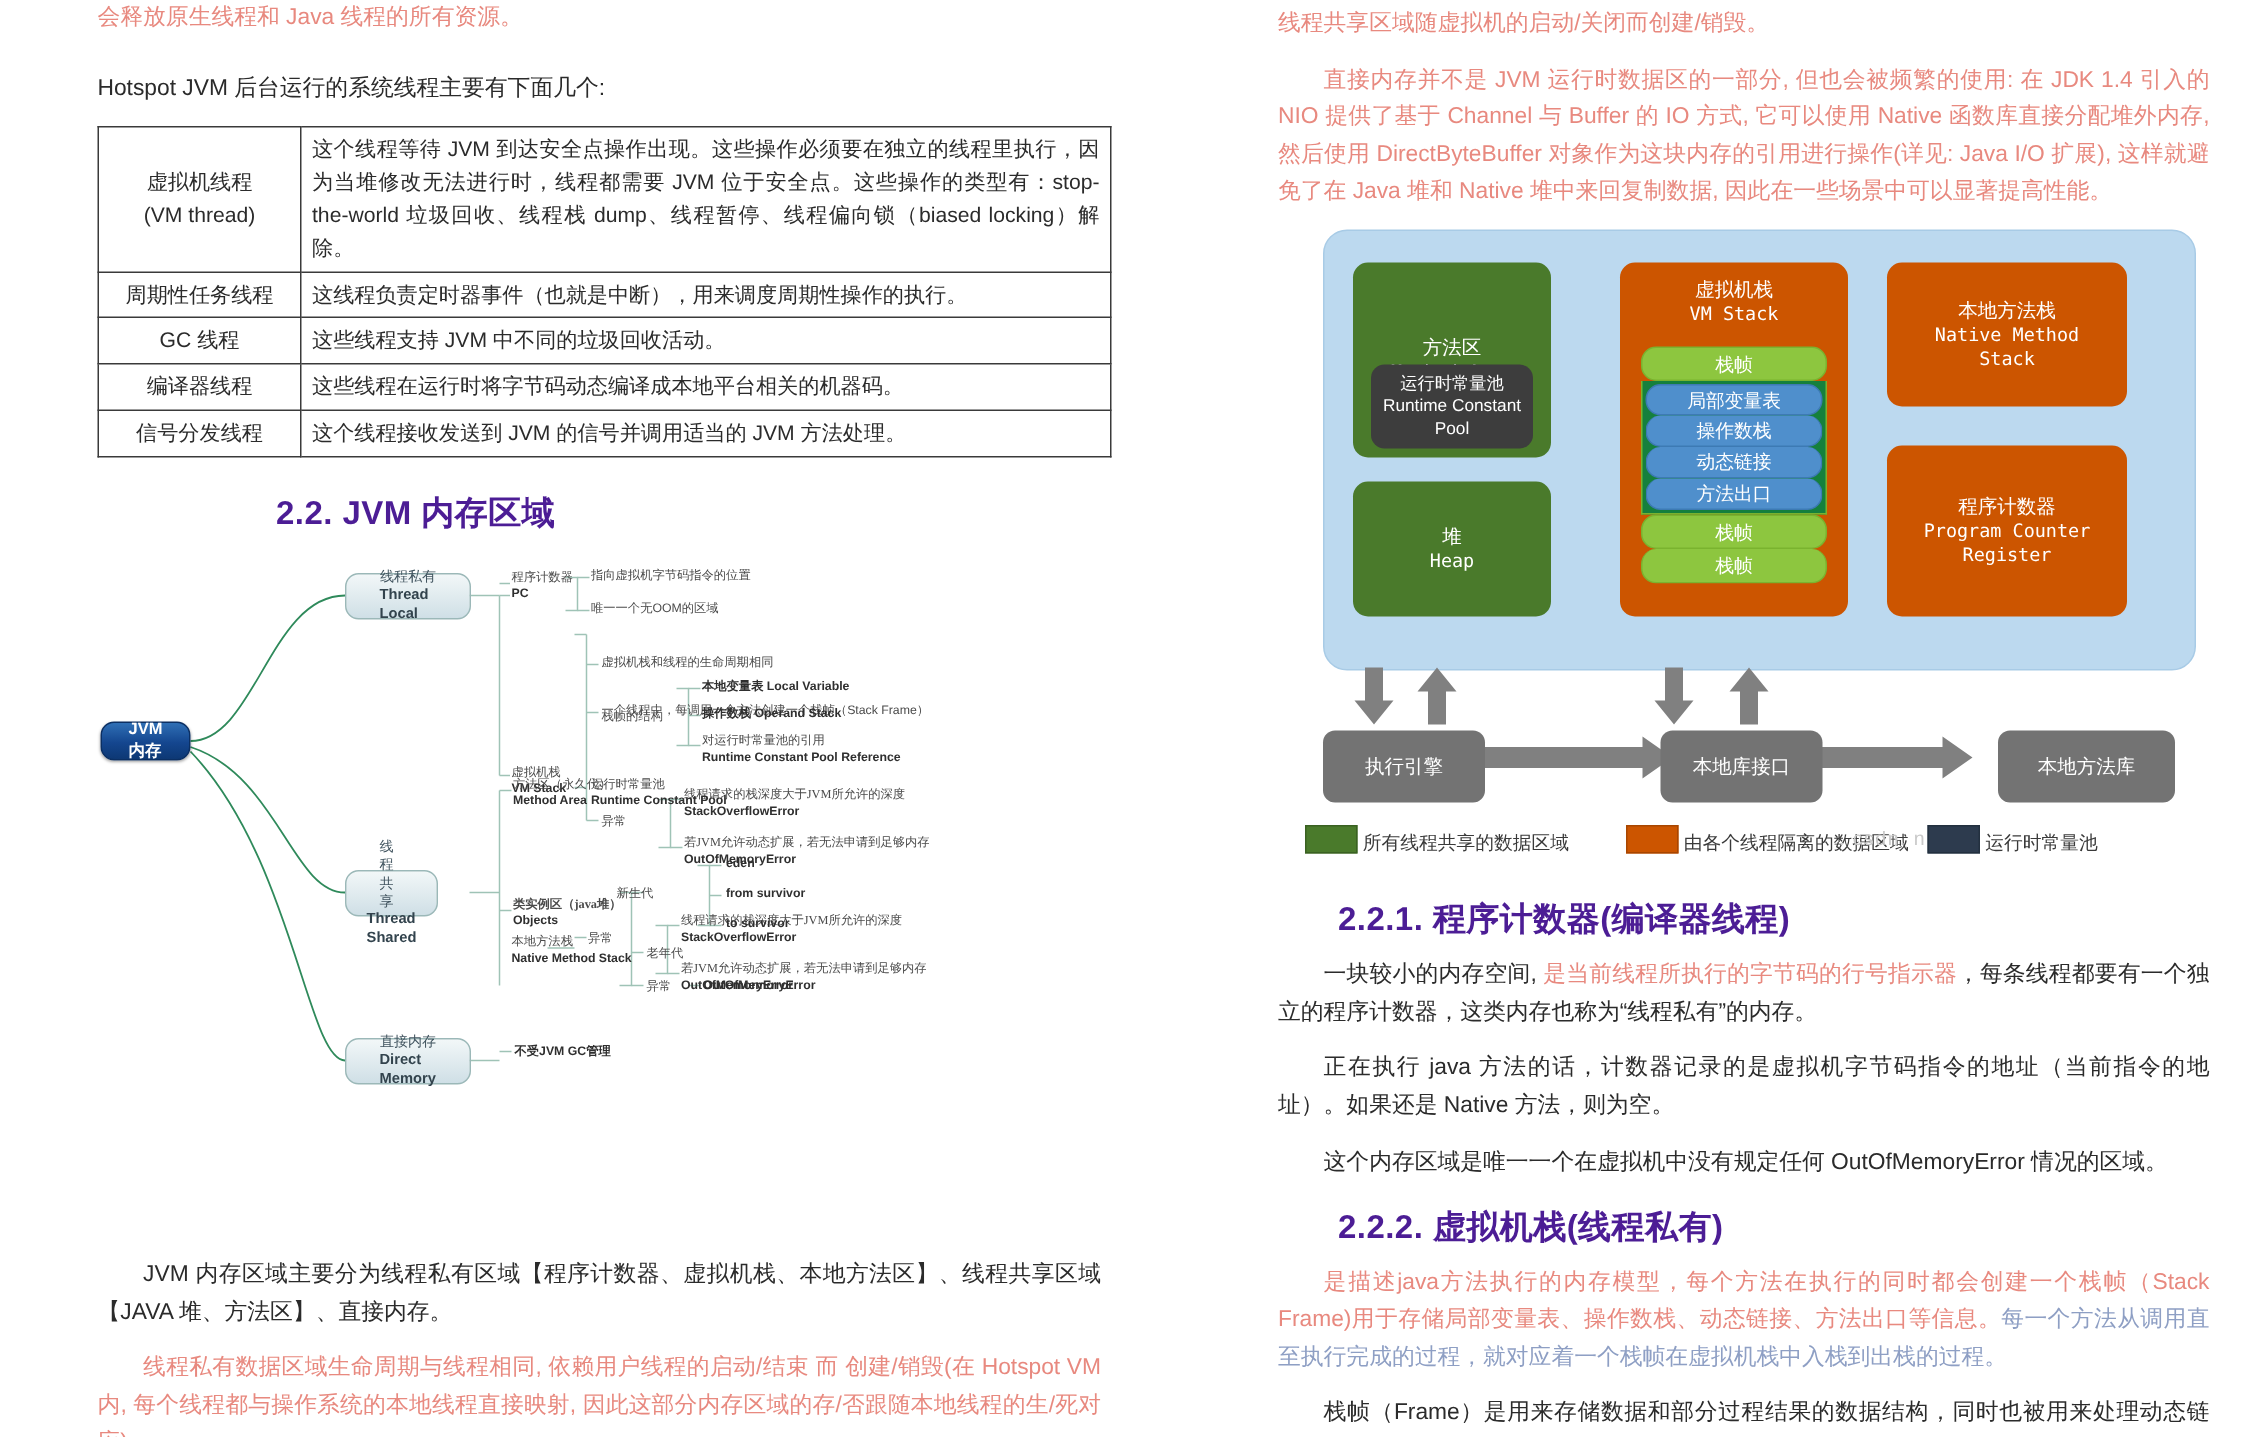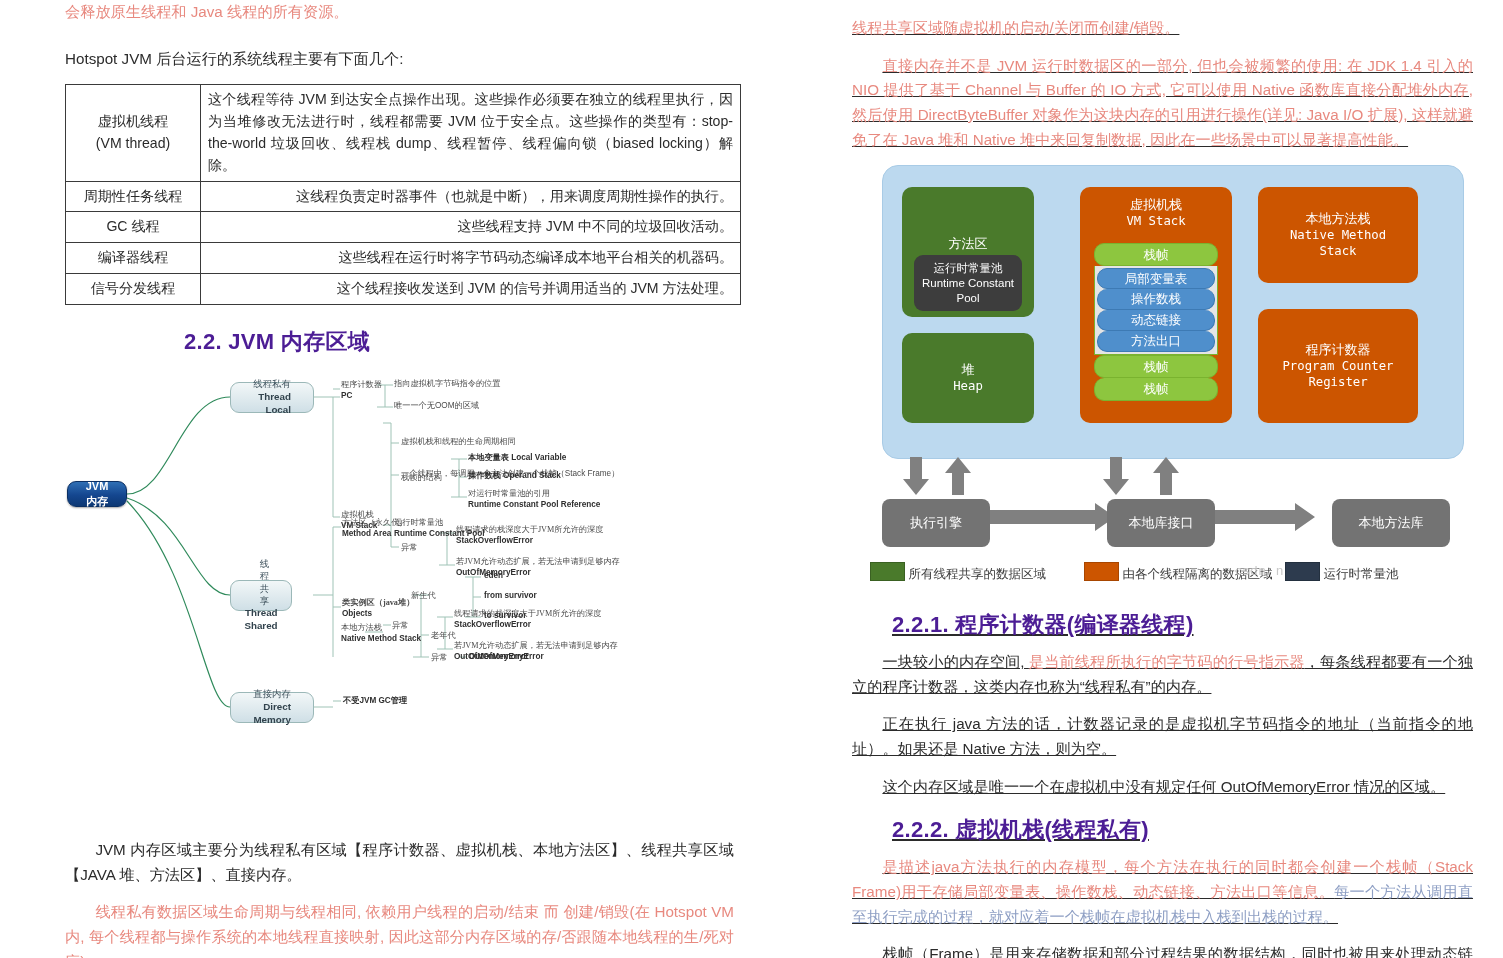--- a/index.html
+++ b/index.html
@@ -19,21 +19,21 @@
     position: absolute;
     inset: 0;
     display: flex;
   }
   .col {
     position: relative;
     height: 958px;
     box-sizing: border-box;
   }
   .col-left  { width: 752px; padding: 0 18px 0 65px; }
-  .col-right { width: 751px; padding: 16px 30px 0 100px; text-decoration: underline; }
+  .col-right { width: 751px; padding: 4px 30px 0 100px; }
 
   p.para {
     margin: 0 0 13px 0;
     font-size: 15.2px;
     line-height: 1.62;
     text-align: justify;
     text-justify: inter-ideograph;
   }
   .indent { text-indent: 2em; }
   .red  { color: #e8897f; }
@@ -47,21 +47,21 @@
     table-layout: fixed;
   }
   table.thread-table td {
     border: 1px solid #3a3a3a;
     padding: 4px 7px;
     font-size: 14.1px;
     line-height: 1.55;
     vertical-align: middle;
   }
   td.c1 { width: 120px; text-align: center; }
-  td.c2 { text-align: right; }
+  td.c2 { text-align: left; }
   td.c2.just { text-align: justify; text-justify: inter-ideograph; }
 
   
   h3.sec {
     font-size: 22px;
     font-weight: bold;
     margin: 22px 0 10px 119px;
     color: #4c1d95;
     letter-spacing: .3px;
   }
@@ -74,21 +74,21 @@
     height: 465px;
     margin-top: 6px;
     font-size: 8.3px;
     color: #4c4c4c;
   }
   .mindmap svg { position: absolute; left: 0; top: 0; }
   .mm-node {
     position: absolute;
     box-sizing: border-box;
     border-radius: 9px;
-    text-align: right;
+    text-align: left;
     line-height: 1.32;
     padding: 5px 22px;
   }
   .mm-root {
     background: linear-gradient(180deg,#2f6fb5 0%,#14468f 55%,#0d3874 100%);
     color: #ffffff;
     border: 1px solid #0b2f63;
     font-weight: bold;
     font-size: 11px;
     box-shadow: 0 1px 2px rgba(0,0,0,.35);
@@ -373,21 +373,21 @@
       <div class="abox green" style="left:32px;top:168px;width:132px;height:90px;">
         <div>堆</div>
         <div class="en">Heap</div>
       </div>
 
       <div class="abox orange" style="left:210px;top:22px;width:152px;height:236px;justify-content:flex-start;padding-top:10px;">
         <div>虚拟机栈</div>
         <div class="en">VM Stack</div>
         <div style="position:absolute;left:14px;top:56px;width:124px;">
           <div class="abox frame" style="position:relative;left:0;top:0;width:124px;height:23px;font-size:12.5px;">栈帧</div>
-          <div style="border:1px solid #7ab32f;border-top:none;padding:2px;background:#e5e5e5;">
+          <div style="border:1px solid #7ab32f;border-top:none;padding:2px;background:#15803d;">
             <div class="abox slot" style="position:relative;width:100%;height:21px;font-size:12.5px;">局部变量表</div>
             <div class="abox slot" style="position:relative;width:100%;height:21px;font-size:12.5px;border-top:none;">操作数栈</div>
             <div class="abox slot" style="position:relative;width:100%;height:21px;font-size:12.5px;border-top:none;">动态链接</div>
             <div class="abox slot" style="position:relative;width:100%;height:21px;font-size:12.5px;border-top:none;">方法出口</div>
           </div>
           <div class="abox frame" style="position:relative;width:124px;height:23px;font-size:12.5px;">栈帧</div>
           <div class="abox frame" style="position:relative;width:124px;height:23px;font-size:12.5px;border-top:none;">栈帧</div>
         </div>
       </div>
 

